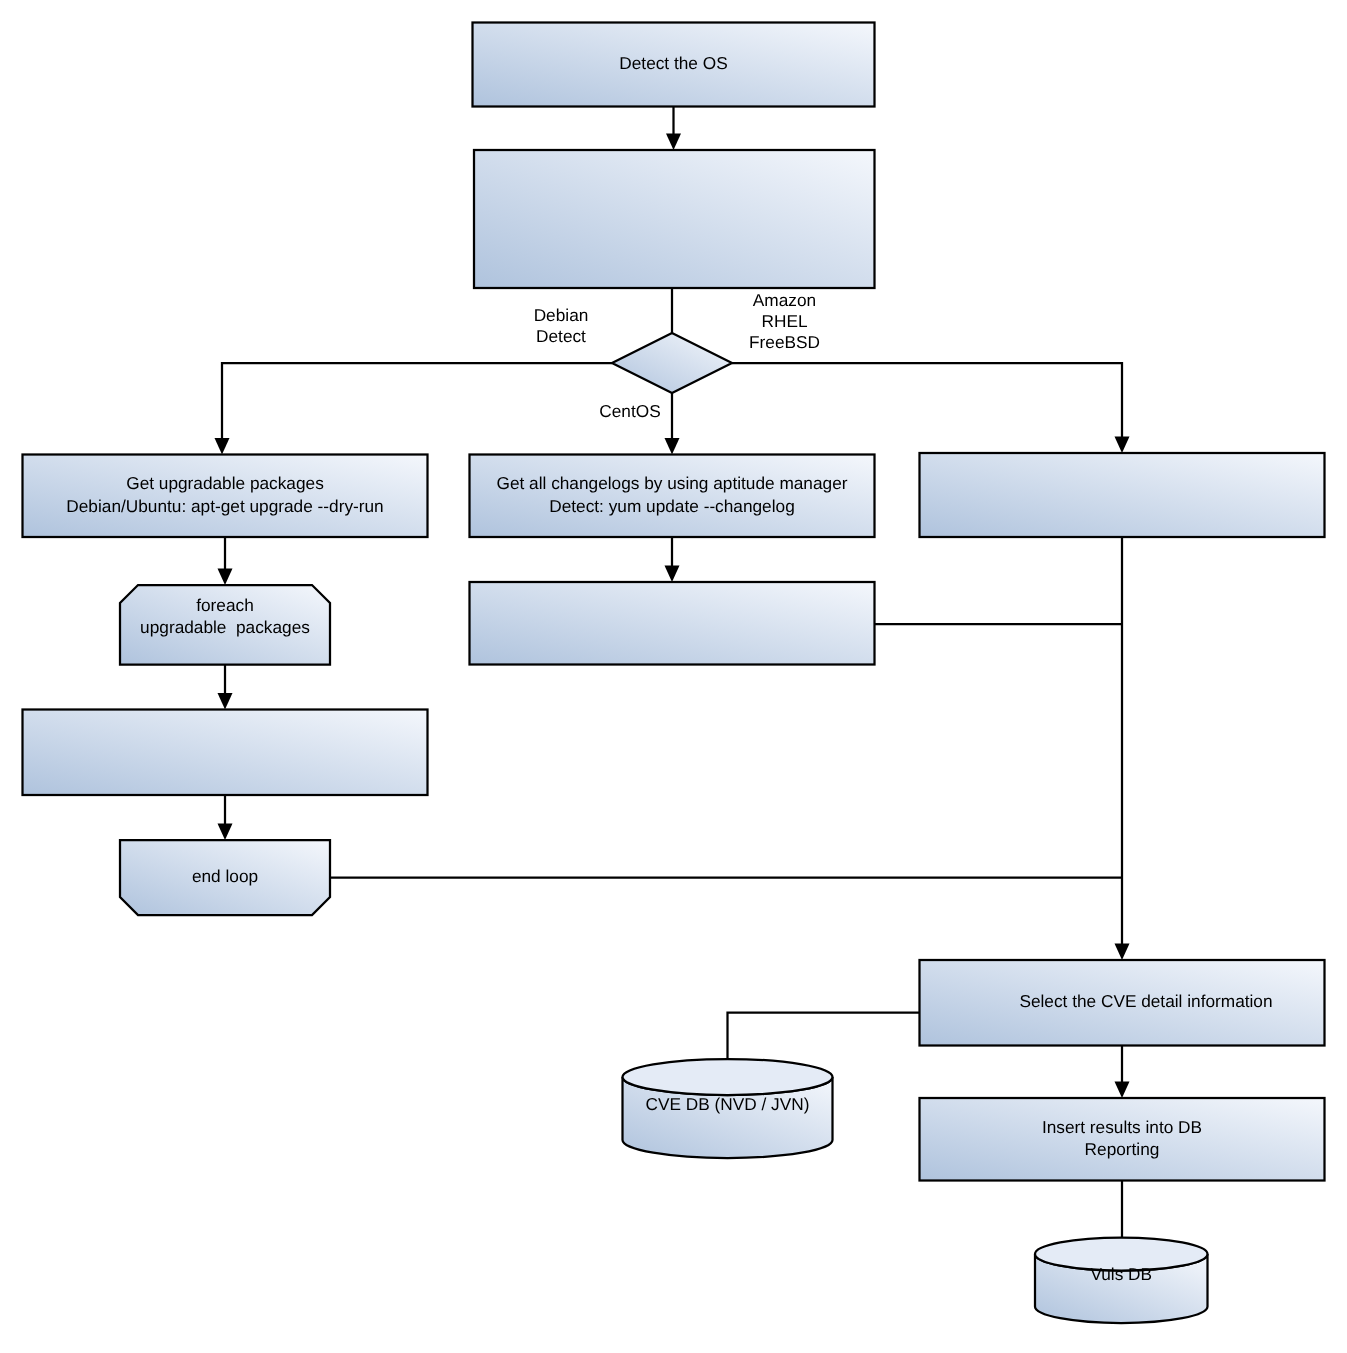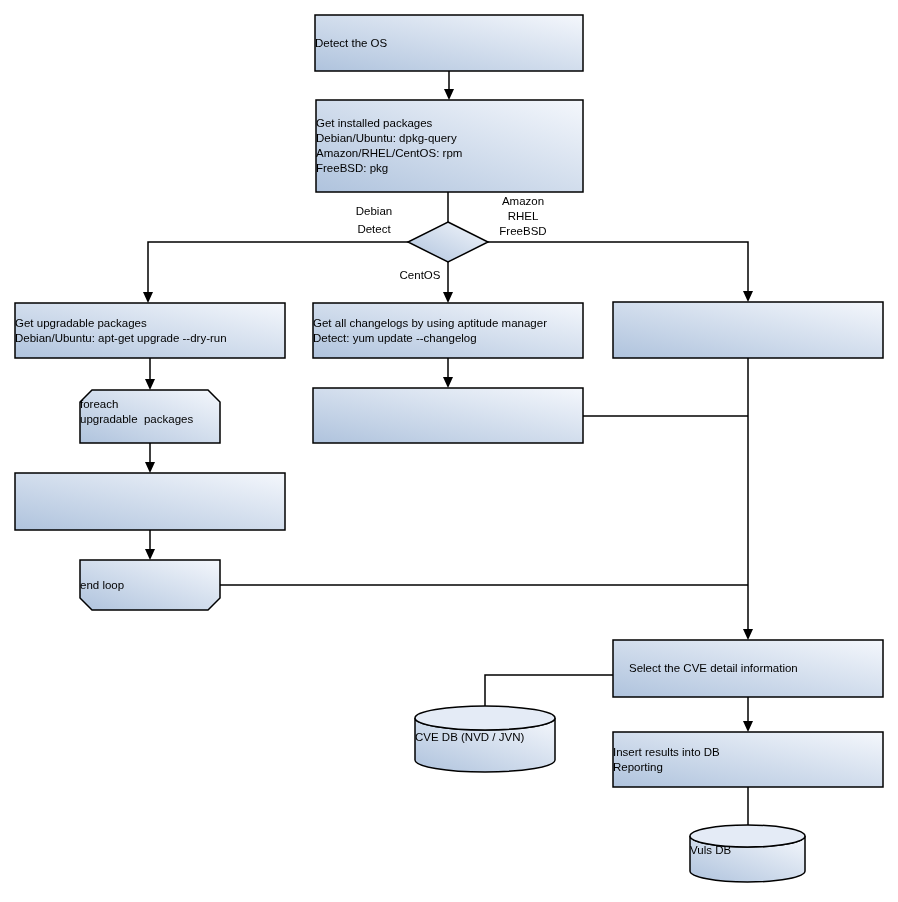--- a/index.html
+++ b/index.html
@@ -1,23 +1,23 @@
 <!DOCTYPE html>
 <html><head>
 <meta charset="utf-8">
 <style>
   html,body{margin:0;padding:0;background:#ffffff;}
   .stage{position:relative;width:898px;height:902px;background:#ffffff;
          font-family:"Liberation Sans",sans-serif;color:#000;overflow:hidden;}
   svg.wires{position:absolute;left:0;top:0;}
   .label{position:absolute;display:flex;flex-direction:column;justify-content:center;
-         align-items:flex-start;text-align:center;font-size:11.5px;line-height:15px;
+         align-items:center;text-align:center;font-size:11.5px;line-height:15px;
          color:#000;pointer-events:none;}
   .label div{white-space:pre;}
-  .edgelabel{position:absolute;display:flex;flex-direction:column;justify-content:space-between;
+  .edgelabel{position:absolute;display:flex;flex-direction:column;justify-content:flex-start;
          align-items:center;text-align:center;font-size:11.5px;line-height:14px;color:#000;}
   .edgelabel div{white-space:pre;}
 </style>
 </head>
 <body>
 
 <div class="stage">
 
   <svg class="wires" width="898" height="902" viewBox="0 0 898 902">
     <defs>
@@ -77,26 +77,20 @@
 
       <path d="M690,836 V871 A57.5,11 0 0 0 805,871 V836 A57.5,11 0 1 1 690,836 Z"></path>
       <ellipse cx="747.5" cy="836" rx="57.5" ry="11" fill="#e4ebf6"></ellipse>
     </g>
   </svg>
 
   <div class="label" style="left:315px;top:15px;width:268px;height:56px">
     <div>Detect the OS</div>
   </div>
 
-  <div class="label" style="left:316px;top:100px;width:267px;height:92px">
-    <div>Get installed packages</div>
-    <div>Debian/Ubuntu: dpkg-query</div>
-    <div>Amazon/RHEL/CentOS: rpm</div>
-    <div>FreeBSD: pkg</div>
-  </div>
 
   <div class="edgelabel" style="left:340px;top:204px;width:68px;height:32px">
     <div>Debian</div>
     <div>Detect</div>
   </div>
 
   <div class="edgelabel" style="left:493px;top:194px;width:60px;height:44px">
     <div>Amazon</div>
     <div>RHEL</div>
     <div>FreeBSD</div>

